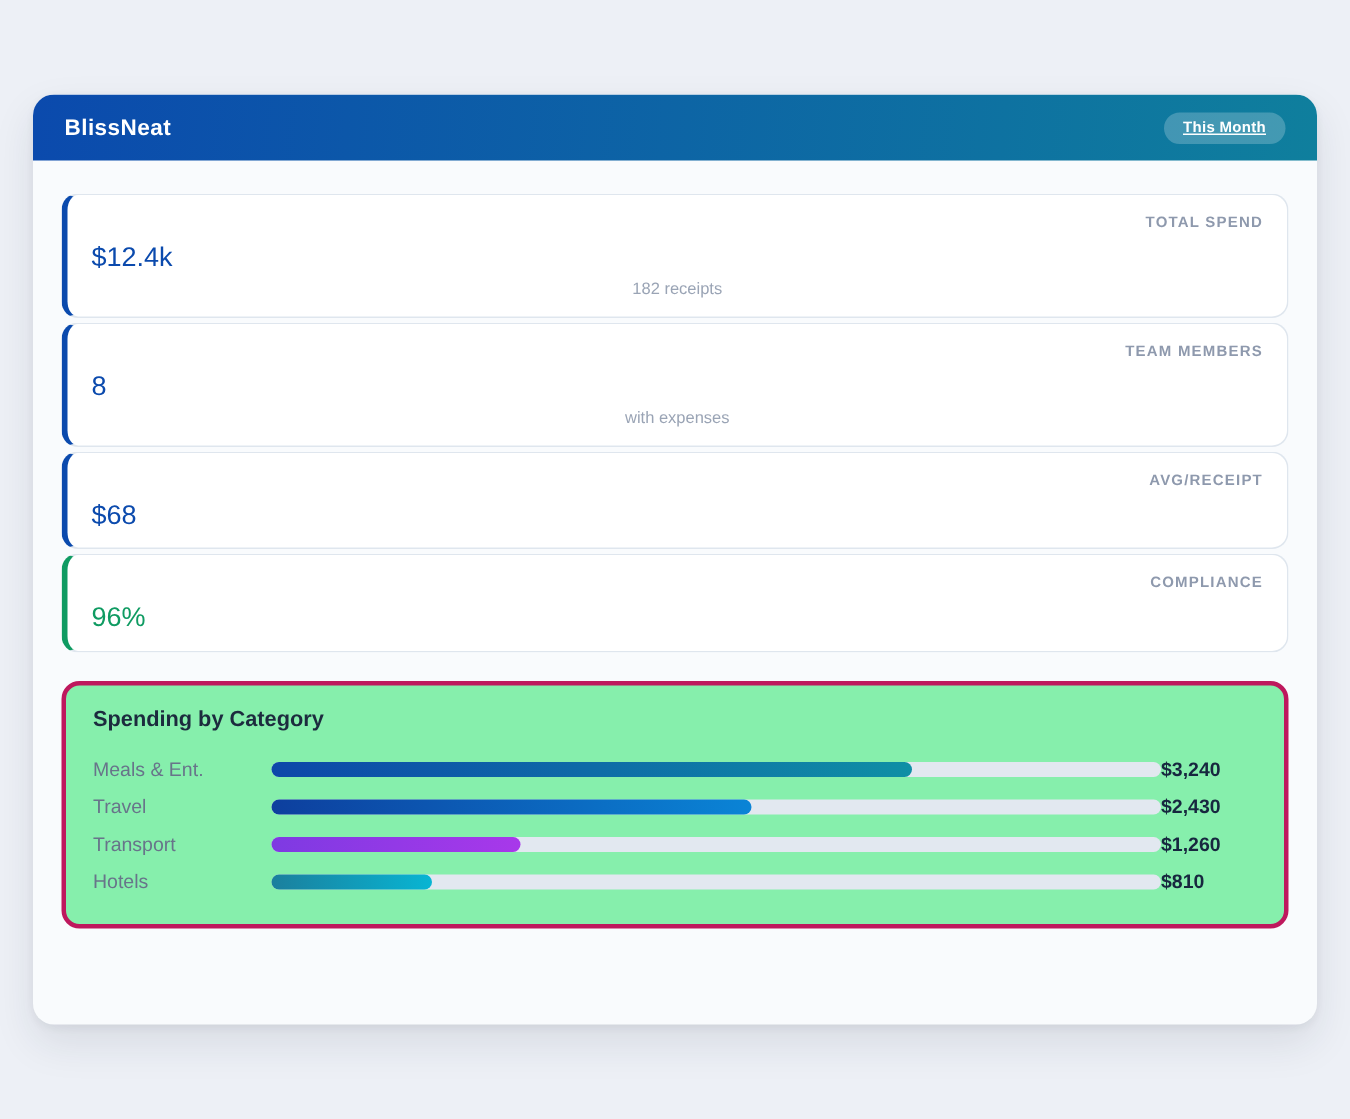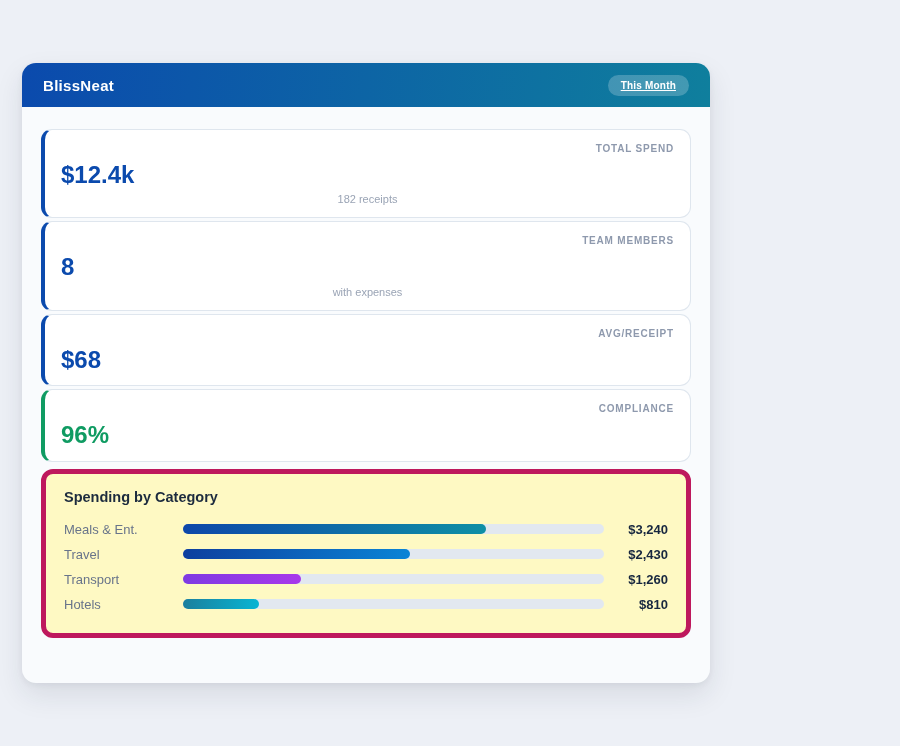--- a/index.html
+++ b/index.html
@@ -6,21 +6,21 @@
   html, body { width: 900px; height: 746px; }
   body {
     background: #edf0f6;
     font-family: "Liberation Sans", "DejaVu Sans", sans-serif;
     position: relative;
     overflow: hidden;
   }
   .panel {
     position: absolute;
     left: 22px; top: 63px;
-    width: 688px; height: 620px;
+    width: 856px; height: 620px;
     background: #f9fbfd;
     border-radius: 14px;
     box-shadow: 0 12px 28px rgba(30,41,59,0.10), 0 2px 6px rgba(30,41,59,0.06);
     overflow: hidden;
   }
   .header {
     height: 44px;
     background: linear-gradient(95deg, #0b4aad 0%, #0f7f9d 100%);
     display: flex;
     align-items: center;
@@ -59,37 +59,37 @@
   .stat-label {
     font-size: 10px;
     font-weight: bold;
     letter-spacing: 0.8px;
     color: #8e99ad;
     text-transform: uppercase;
     margin-bottom: 8px;
     text-align: right;
   }
   .stat-value {
-    font-size: 24px;
-    font-weight: bold;
+    font-size: 18px;
+    font-weight: normal;
     color: var(--accent, #0b4aad);
     line-height: 1.1;
   }
   .stat-sub {
     font-size: 11px;
     color: #9aa4b5;
     margin-top: 5px;
     text-align: center;
   }
   .chart-card {
-    background: #fef9c3;
-    border: 5px solid #be185d;
+    background: #86efac;
+    border: 3px solid #be185d;
     border-radius: 12px;
     padding: 15px 18px 16px 18px;
-    margin-top: 7px;
+    margin-top: 19px;
   }
   .chart-title {
     font-size: 14.5px;
     font-weight: bold;
     color: #1c2b3e;
     margin-bottom: 12px;
   }
   .chart-row {
     display: flex;
     align-items: center;
@@ -108,21 +108,20 @@
     background: #e2e8f0;
     position: relative;
   }
   .row-fill {
     height: 10px;
     border-radius: 5px;
   }
   .row-value {
     width: 64px;
     flex: 0 0 64px;
-    text-align: right;
     font-size: 13px;
     font-weight: bold;
     color: #17273f;
   }
 </style>
 </head>
 <body>
 
 <div class="panel">
   <div class="header">

